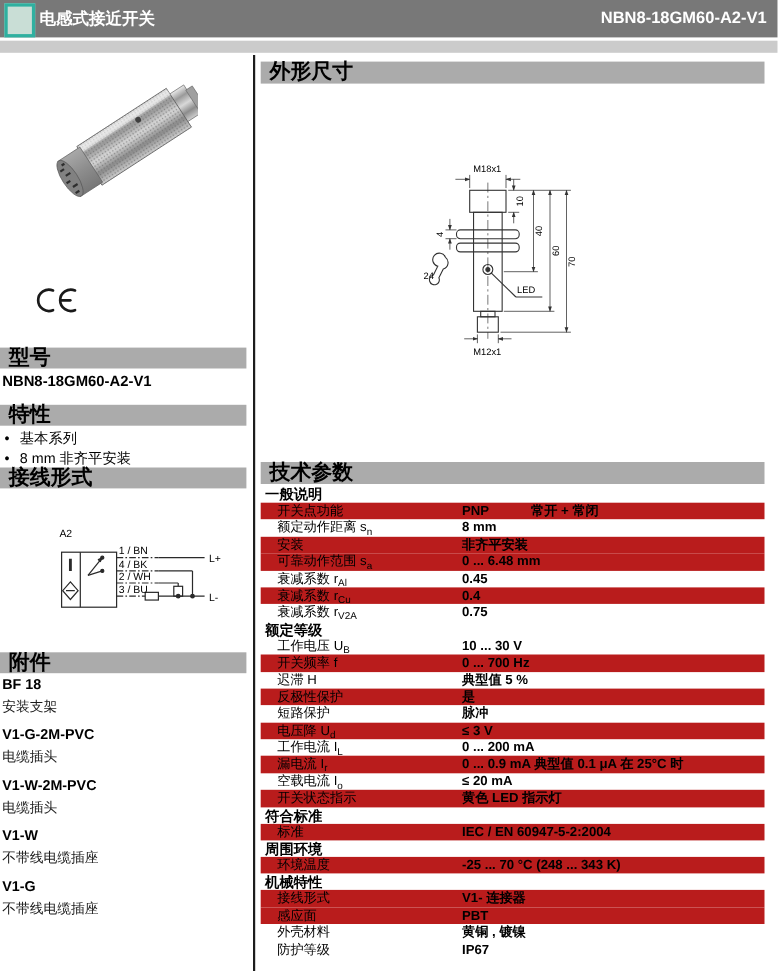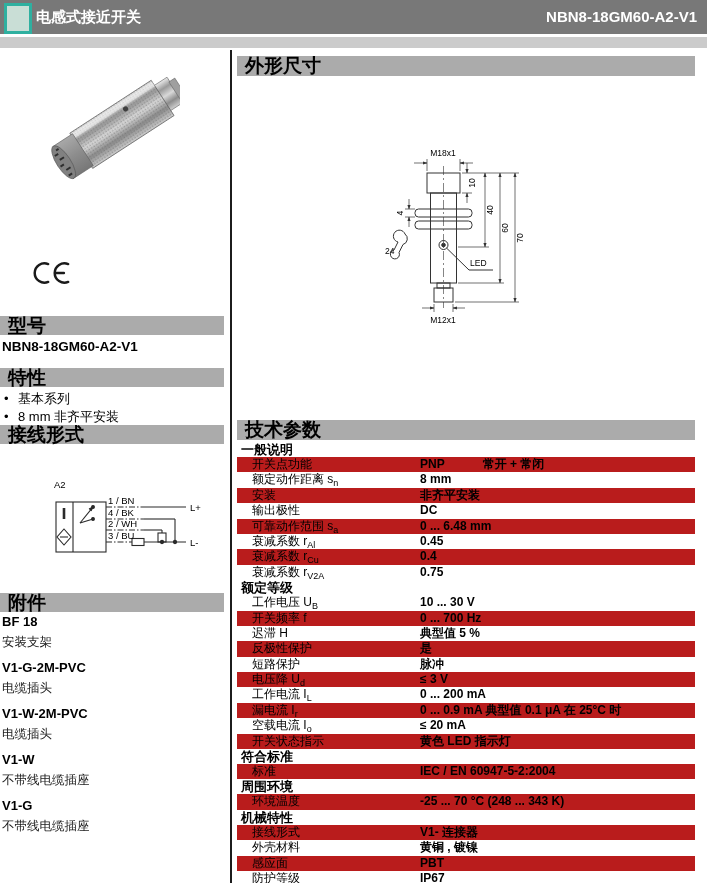--- a/index.html
+++ b/index.html
@@ -261,24 +261,20 @@
         <span class="val">PNP<span class="val2">常开 + 常闭</span></span>
       </div>
       <div class="spec-row">
         <span class="lbl">额定动作距离  s<sub>n</sub></span>
         <span class="val">8 mm</span>
       </div>
       <div class="spec-row shaded">
         <span class="lbl">安装</span>
         <span class="val">非齐平安装</span>
       </div>
-      <div class="spec-row">
-        <span class="lbl">输出极性</span>
-        <span class="val">DC</span>
-      </div>
       <div class="spec-row shaded">
         <span class="lbl">可靠动作范围 s<sub>a</sub></span>
         <span class="val">0 ... 6.48 mm</span>
       </div>
       <div class="spec-row">
         <span class="lbl">衰减系数 r<sub>Al</sub></span>
         <span class="val">0.45</span>
       </div>
       <div class="spec-row shaded">
         <span class="lbl">衰减系数 r<sub>Cu</sub></span>
@@ -337,26 +333,26 @@
       <div class="spec-subheader">周围环境</div>
       <div class="spec-row shaded">
         <span class="lbl">环境温度</span>
         <span class="val">-25 ... 70 °C (248 ... 343 K)</span>
       </div>
       <div class="spec-subheader">机械特性</div>
       <div class="spec-row shaded">
         <span class="lbl">接线形式</span>
         <span class="val">V1- 连接器</span>
       </div>
+      <div class="spec-row shaded">
+        <span class="lbl">感应面</span>
+        <span class="val">PBT</span>
+      </div>
       <div class="spec-row">
         <span class="lbl">外壳材料</span>
         <span class="val">黄铜 , 镀镍</span>
       </div>
-      <div class="spec-row shaded">
-        <span class="lbl">感应面</span>
-        <span class="val">PBT</span>
-      </div>
       <div class="spec-row">
         <span class="lbl">防护等级</span>
         <span class="val">IP67</span>
       </div>
     </div>
 </div>
 
 </body></html>

